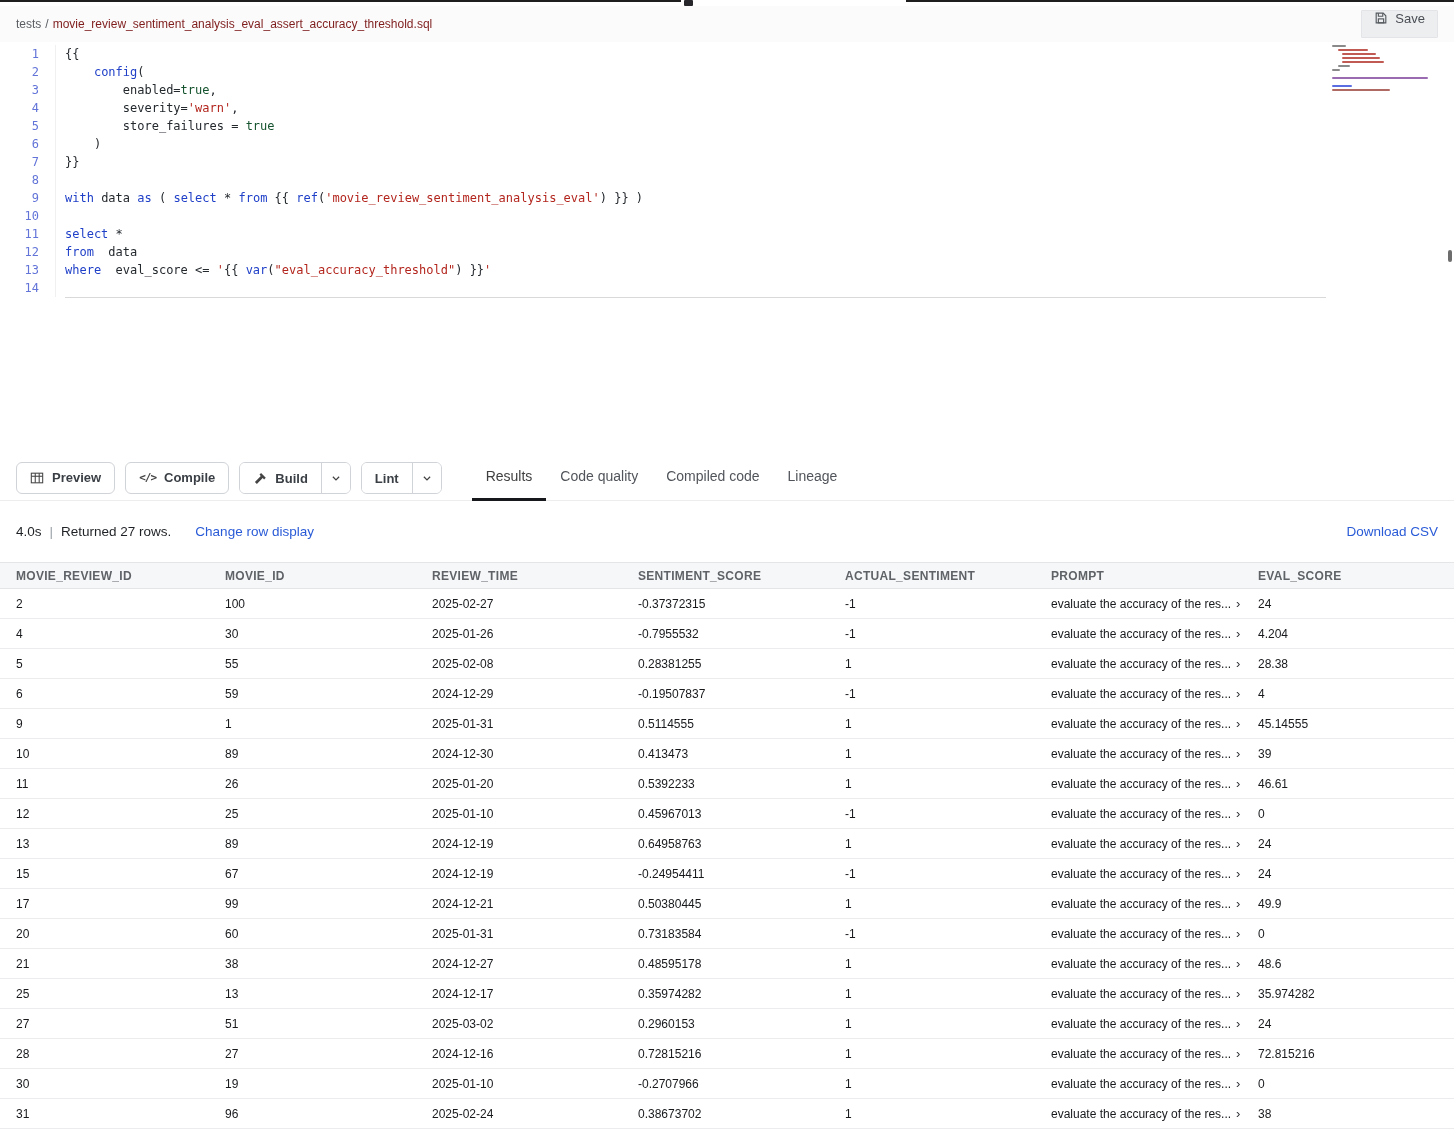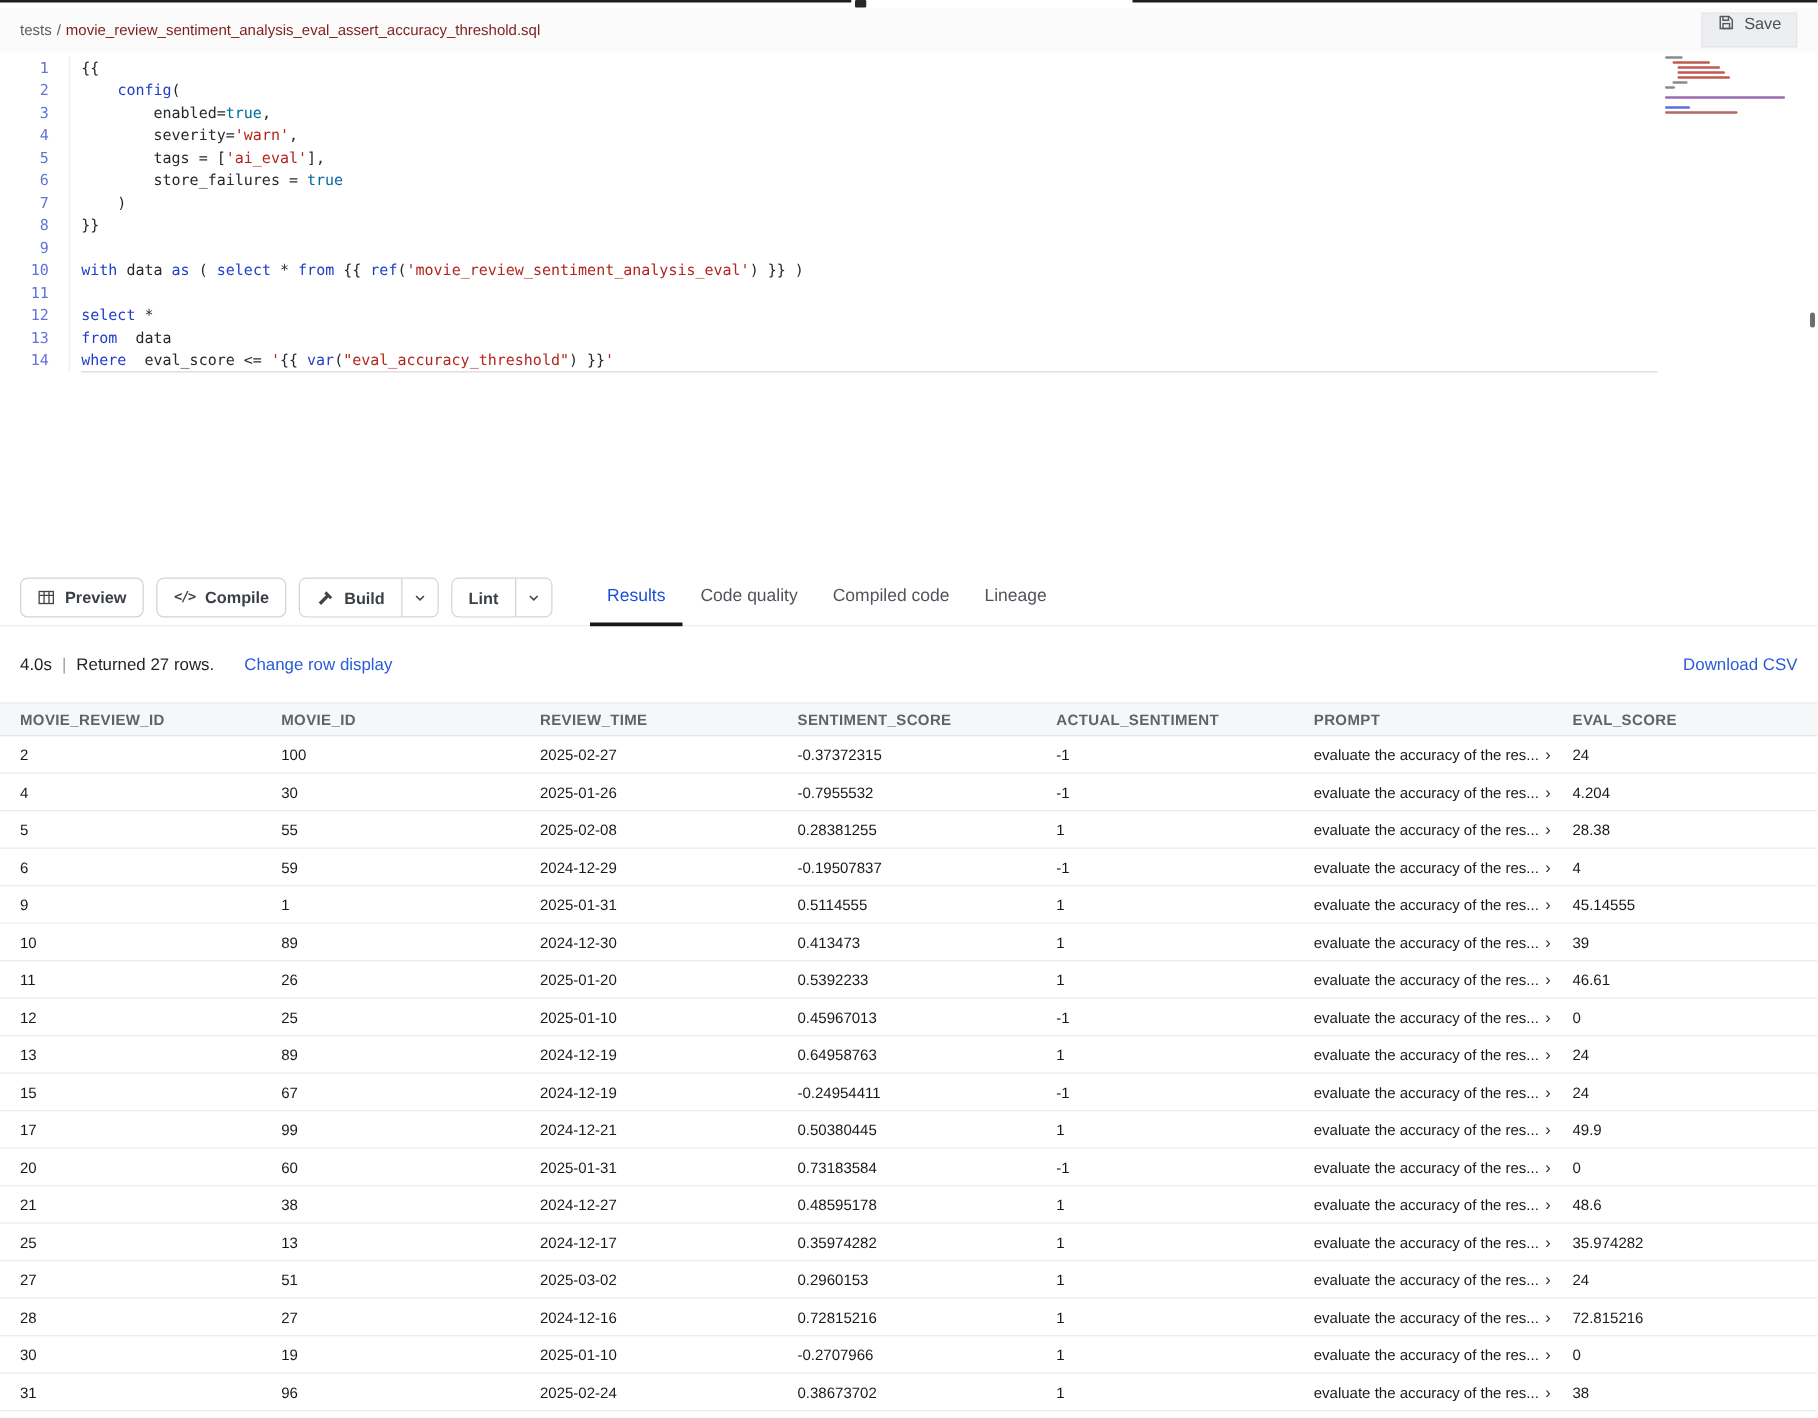--- a/index.html
+++ b/index.html
@@ -26,21 +26,21 @@
   .editor { position: relative; height: 413px; background: #fff; overflow: hidden; }
   .editor-inner { display: flex; padding-top: 3px; }
   .gutter { width: 56px; flex: 0 0 56px; border-right: 1px solid #f0f0f0; }
   .ln { height: 18px; line-height: 18px; text-align: right; padding-right: 16px;
     font-family: "DejaVu Sans Mono", monospace; font-size: 12px; color: #6274d8; }
   .code { flex: 1; padding-left: 9px; }
   .code-line { height: 18px; line-height: 18px; white-space: pre;
     font-family: "DejaVu Sans Mono", monospace; font-size: 12px; color: #24292e; }
   .tok-kw, .tok-fn { color: #2040c8; }
   .tok-str { color: #b3261e; }
-  .tok-atom { color: #0369a1; }
+  .tok-atom { color: #14532d; }
   .tok-p { color: #24292e; }
   .cursor-rule { position: absolute; left: 65px; top: 255px; width: 1261px; height: 1px; background: #d9d9d9; }
 
   
   .minimap { position: absolute; top: 3px; right: 10px; width: 112px; }
   .minimap .mrow { height: 2px; margin-bottom: 2px; border-radius: 1px; }
   
   .scroll-marker { position: absolute; right: 2px; top: 208px; width: 4px; height: 12px; background: #6d6d6d; border-radius: 2px; }
 
   
@@ -53,21 +53,21 @@
     color: #3a3f45; cursor: pointer; font-family: inherit; }
   .split-btn { display: inline-flex; border: 1px solid #d0d3d8; border-radius: 6px; overflow: hidden; }
   .split-btn .btn { border: none; border-radius: 0; }
   .split-btn .caret { padding: 0 9px; border-left: 1px solid #d0d3d8; display: inline-flex;
     align-items: center; background: #fff; cursor: pointer; }
   .icon-code { font-family: "DejaVu Sans Mono", monospace; font-size: 11px; color: #444; letter-spacing: -1px; }
 
   .tabs { display: flex; margin-left: 30px; height: 46px; }
   .tab { display: flex; align-items: center; padding: 0 14px; font-size: 14px;
     color: #51555b; cursor: pointer; border-bottom: 3px solid transparent; height: 100%; }
-  .tab.active { color: #1d4ed8; border-bottom-color: #16181b; }
+  .tab.active { color: #404040; border-bottom-color: #16181b; }
 
   
   .statusbar { height: 61px; display: flex; align-items: center; justify-content: space-between;
     padding: 0 16px; font-size: 13.5px; color: #1e2125; }
   .statusbar .left { display: flex; align-items: center; gap: 6px; }
   .statusbar .sep { color: #9aa0a6; margin: 0 2px; }
   .link { color: #2a5bd7; cursor: pointer; margin-left: 18px; }
   .link.right { margin-left: 0; }
 
   
@@ -125,21 +125,20 @@
         <div class="ln">11</div>
         <div class="ln">12</div>
         <div class="ln">13</div>
         <div class="ln">14</div>
       </div>
     <div class="code">
         <div class="code-line"><span class="tok-p">{{</span></div>
         <div class="code-line"><span class="tok-p">    </span><span class="tok-fn">config</span><span class="tok-p">(</span></div>
         <div class="code-line"><span class="tok-p">        enabled=</span><span class="tok-atom">true</span><span class="tok-p">,</span></div>
         <div class="code-line"><span class="tok-p">        severity=</span><span class="tok-str">'warn'</span><span class="tok-p">,</span></div>
-        <div class="code-line"><span class="tok-p">        tags = [</span><span class="tok-str">'ai_eval'</span><span class="tok-p">],</span></div>
         <div class="code-line"><span class="tok-p">        store_failures = </span><span class="tok-atom">true</span></div>
         <div class="code-line"><span class="tok-p">    )</span></div>
         <div class="code-line"><span class="tok-p">}}</span></div>
         <div class="code-line">&nbsp;</div>
         <div class="code-line"><span class="tok-kw">with</span><span class="tok-p"> data </span><span class="tok-kw">as</span><span class="tok-p"> ( </span><span class="tok-kw">select</span><span class="tok-p"> * </span><span class="tok-kw">from</span><span class="tok-p"> {{ </span><span class="tok-fn">ref</span><span class="tok-p">(</span><span class="tok-str">'movie_review_sentiment_analysis_eval'</span><span class="tok-p">) }} )</span></div>
         <div class="code-line">&nbsp;</div>
         <div class="code-line"><span class="tok-kw">select</span><span class="tok-p"> *</span></div>
         <div class="code-line"><span class="tok-kw">from</span><span class="tok-p">  data</span></div>
         <div class="code-line"><span class="tok-kw">where</span><span class="tok-p">  eval_score &lt;= </span><span class="tok-str">'</span><span class="tok-p">{{ </span><span class="tok-fn">var</span><span class="tok-p">(</span><span class="tok-str">"eval_accuracy_threshold"</span><span class="tok-p">) }}</span><span class="tok-str">'</span></div>
       </div>

